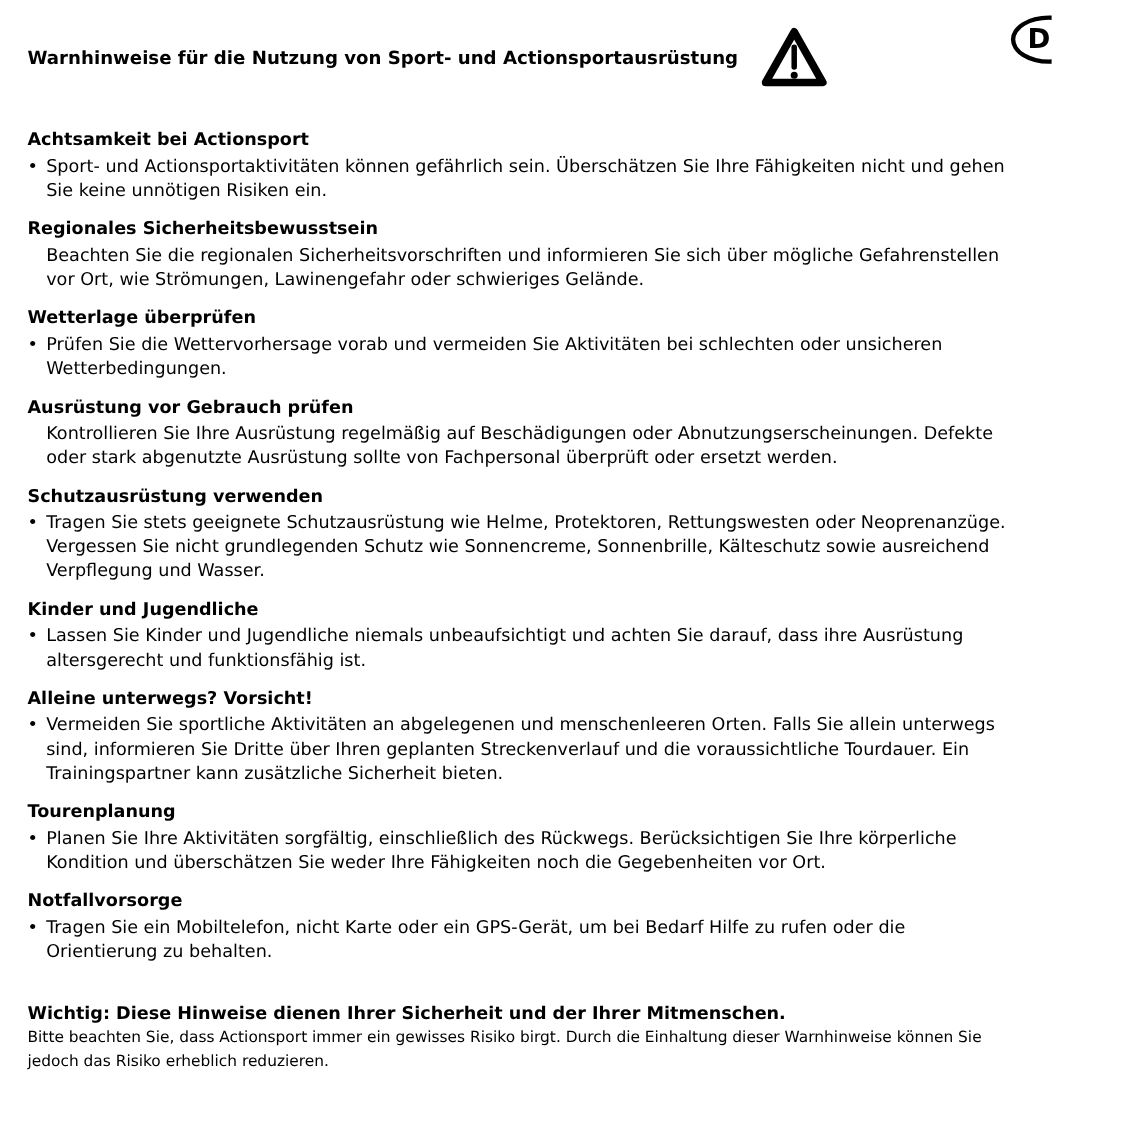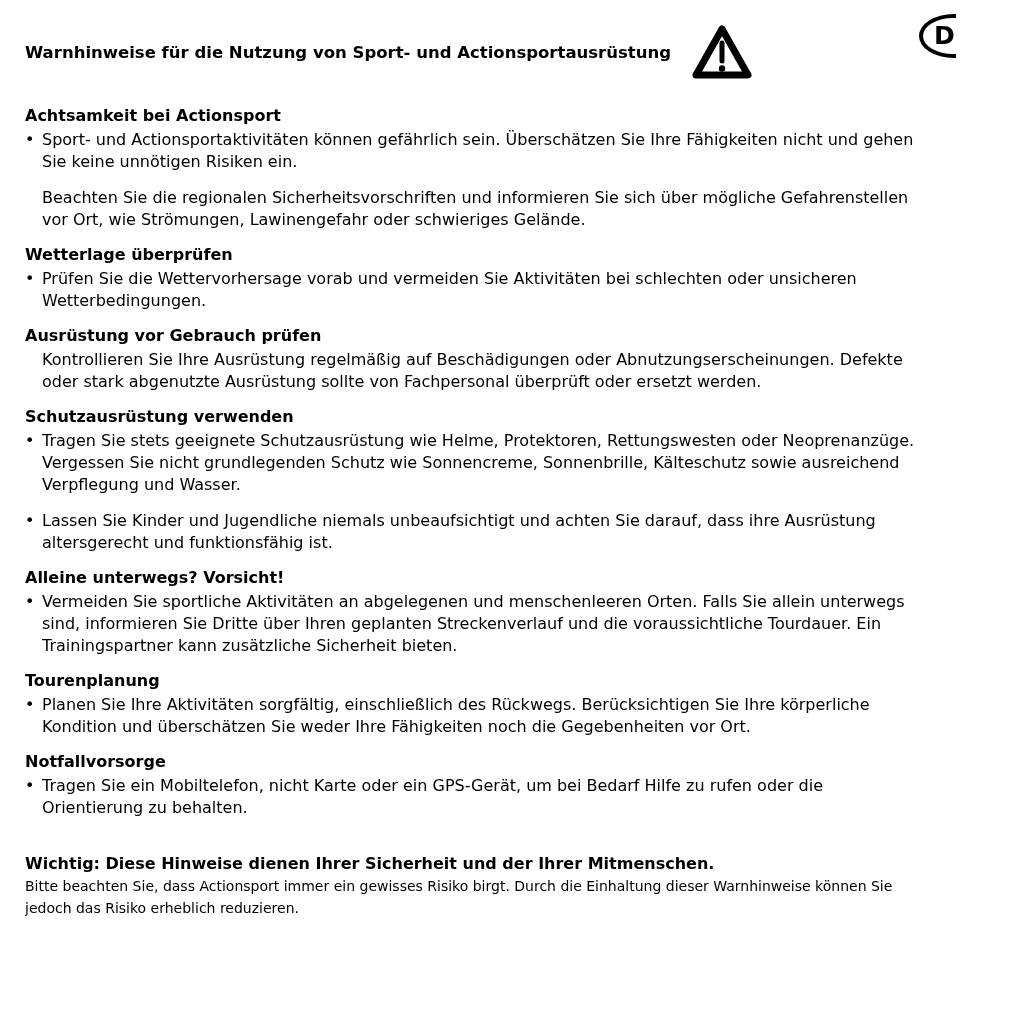--- a/index.html
+++ b/index.html
@@ -42,21 +42,21 @@
     display: flex;
     align-items: center;
     justify-content: center;
     font-weight: bold;
     font-size: 25px;
     letter-spacing: 0.5px;
     padding-bottom: 1px;
   }
   .section { margin: 0 0 14px 0; }
   .section-heading {
-    margin: 0 0 3px 0;
+    margin: 11px 0 3px 0;
     font-size: 16px;
     font-weight: bold;
     line-height: 20px;
   }
   .item { display: flex; font-size: 16px; line-height: 22px; }
   .marker {
     flex: 0 0 17px;
     width: 17px;
     text-align: left;
   }
@@ -96,20 +96,21 @@
 
   <div id="sections">
       <section class="section">
         <h2 class="section-heading">Achtsamkeit bei Actionsport</h2>
         <div class="item">
           <span class="marker">•</span>
           <span class="item-text">Sport- und Actionsportaktivitäten können gefährlich sein. Überschätzen Sie Ihre Fähigkeiten nicht und gehen Sie keine unnötigen Risiken ein.</span>
         </div>
       </section>
       <section class="section">
+        <h2 class="section-heading">Regionales Sicherheitsbewusstsein</h2>
         <div class="item">
           <span class="marker"></span>
           <span class="item-text">Beachten Sie die regionalen Sicherheitsvorschriften und informieren Sie sich über mögliche Gefahrenstellen vor Ort, wie Strömungen, Lawinengefahr oder schwieriges Gelände.</span>
         </div>
       </section>
       <section class="section">
         <h2 class="section-heading">Wetterlage überprüfen</h2>
         <div class="item">
           <span class="marker">•</span>
           <span class="item-text">Prüfen Sie die Wettervorhersage vorab und vermeiden Sie Aktivitäten bei schlechten oder unsicheren Wetterbedingungen.</span>
@@ -123,20 +124,21 @@
         </div>
       </section>
       <section class="section">
         <h2 class="section-heading">Schutzausrüstung verwenden</h2>
         <div class="item">
           <span class="marker">•</span>
           <span class="item-text">Tragen Sie stets geeignete Schutzausrüstung wie Helme, Protektoren, Rettungswesten oder Neoprenanzüge. Vergessen Sie nicht grundlegenden Schutz wie Sonnencreme, Sonnenbrille, Kälteschutz sowie ausreichend Verpflegung und Wasser.</span>
         </div>
       </section>
       <section class="section">
+        <h2 class="section-heading">Kinder und Jugendliche</h2>
         <div class="item">
           <span class="marker">•</span>
           <span class="item-text">Lassen Sie Kinder und Jugendliche niemals unbeaufsichtigt und achten Sie darauf, dass ihre Ausrüstung altersgerecht und funktionsfähig ist.</span>
         </div>
       </section>
       <section class="section">
         <h2 class="section-heading">Alleine unterwegs? Vorsicht!</h2>
         <div class="item">
           <span class="marker">•</span>
           <span class="item-text">Vermeiden Sie sportliche Aktivitäten an abgelegenen und menschenleeren Orten. Falls Sie allein unterwegs sind, informieren Sie Dritte über Ihren geplanten Streckenverlauf und die voraussichtliche Tourdauer. Ein Trainingspartner kann zusätzliche Sicherheit bieten.</span>

